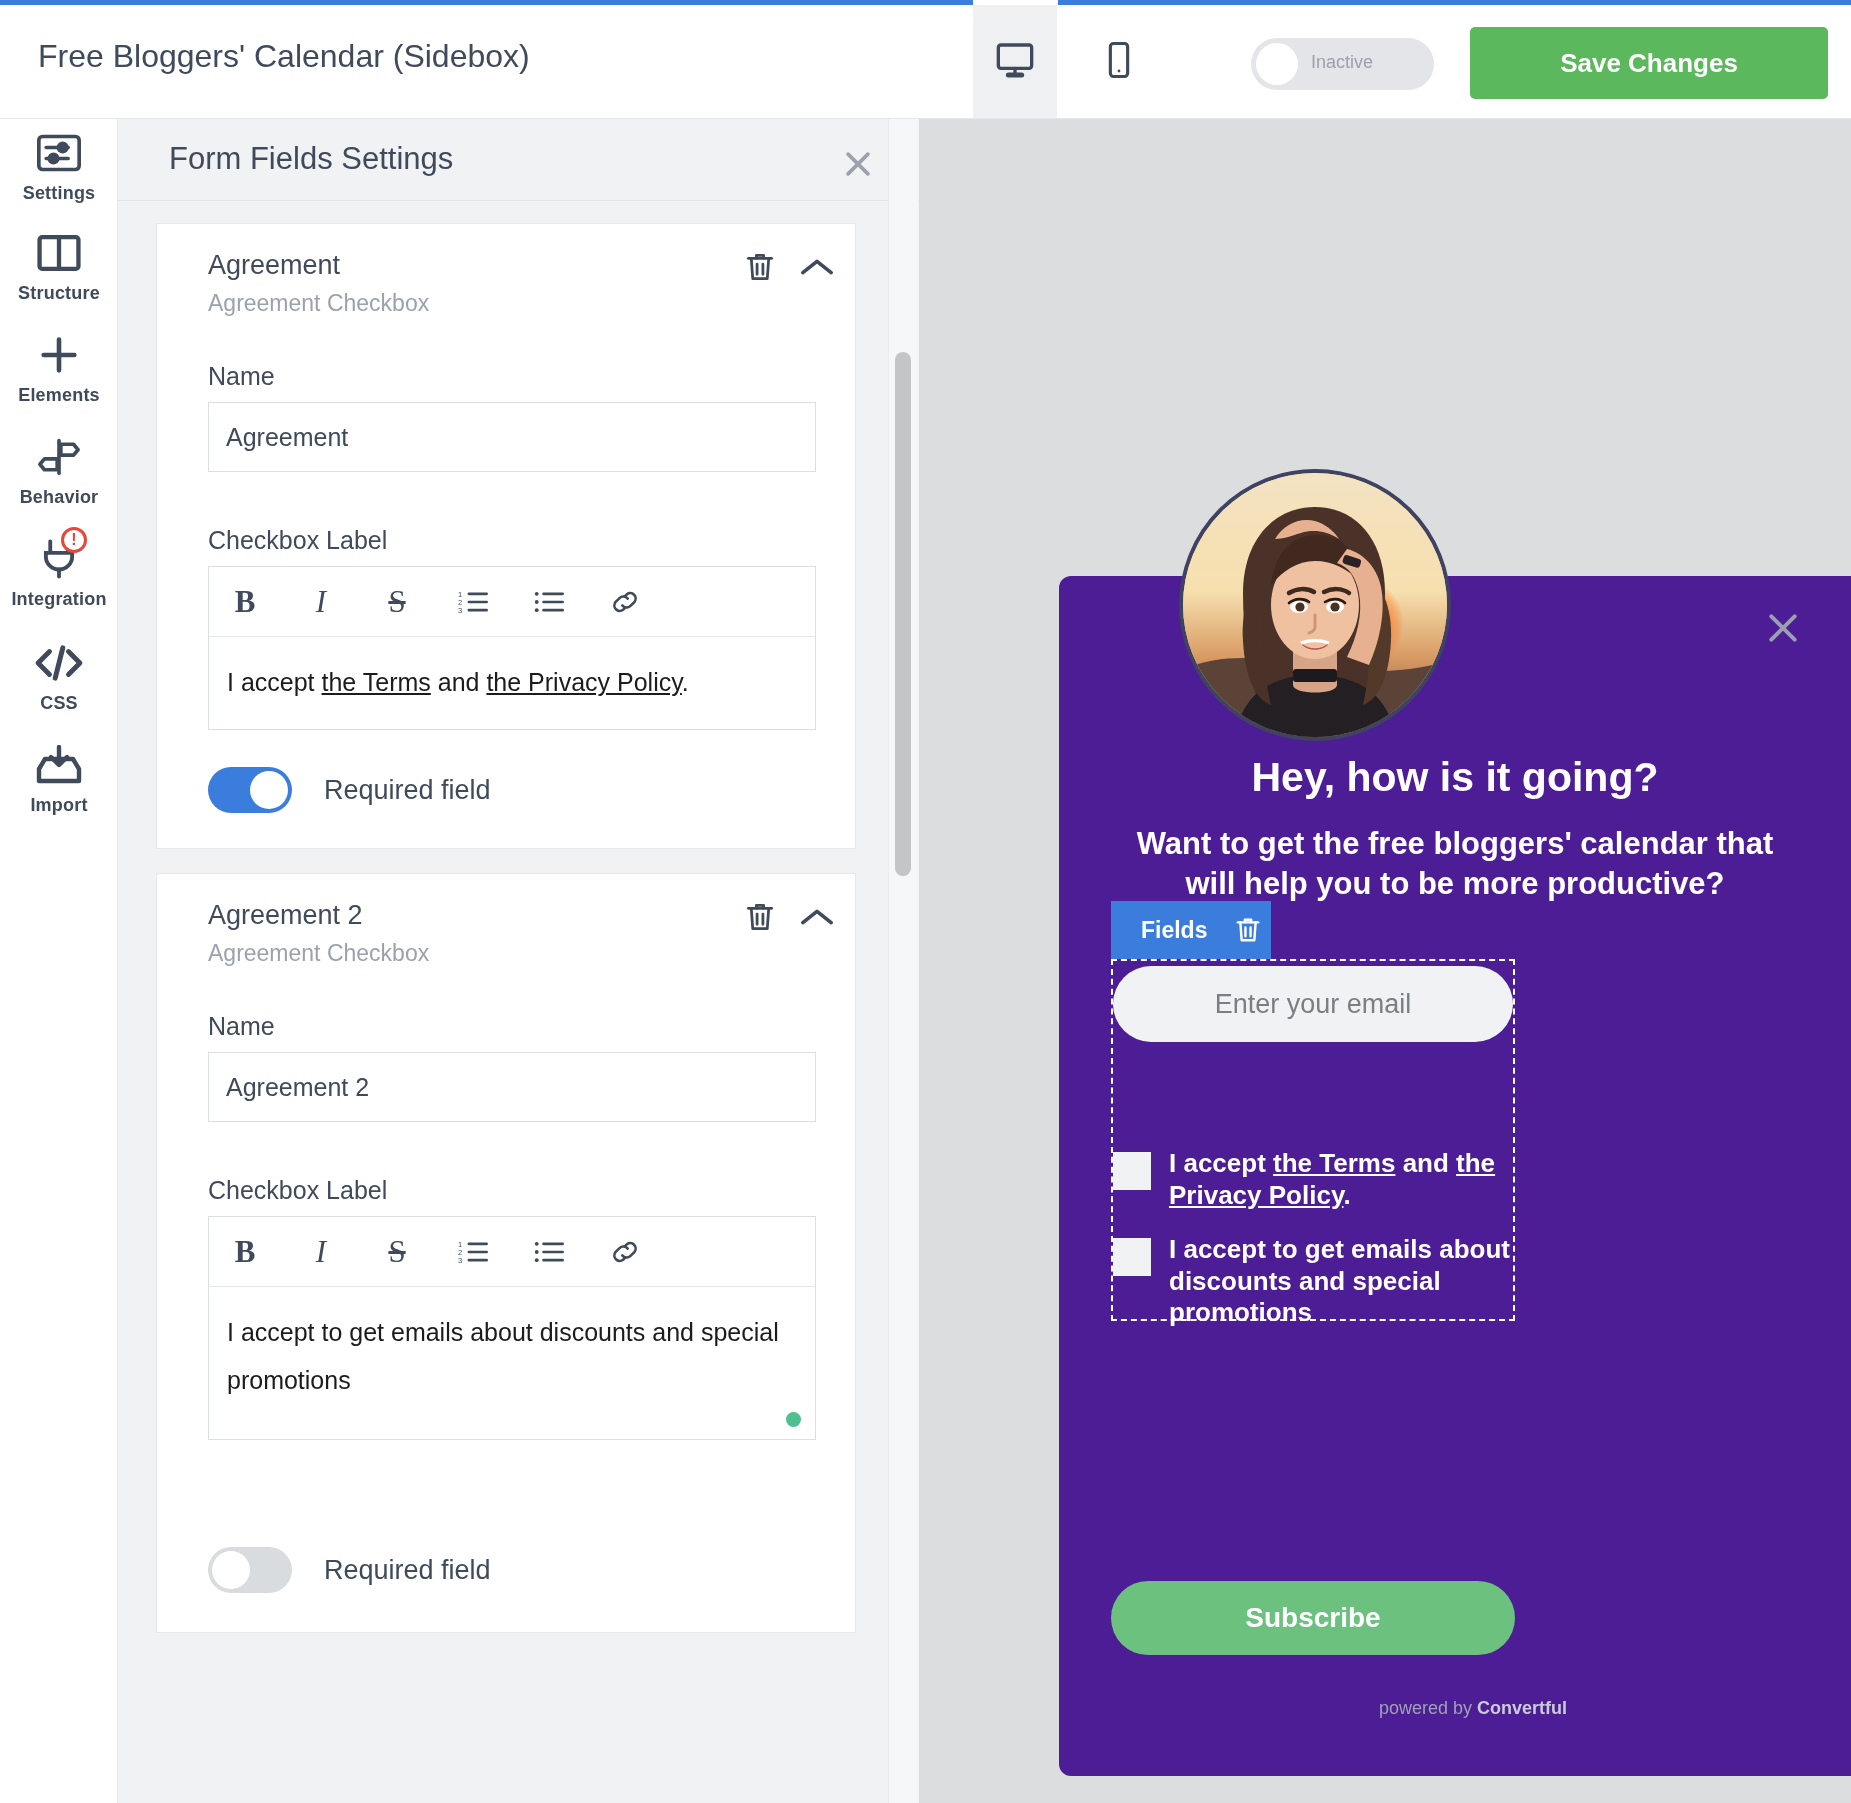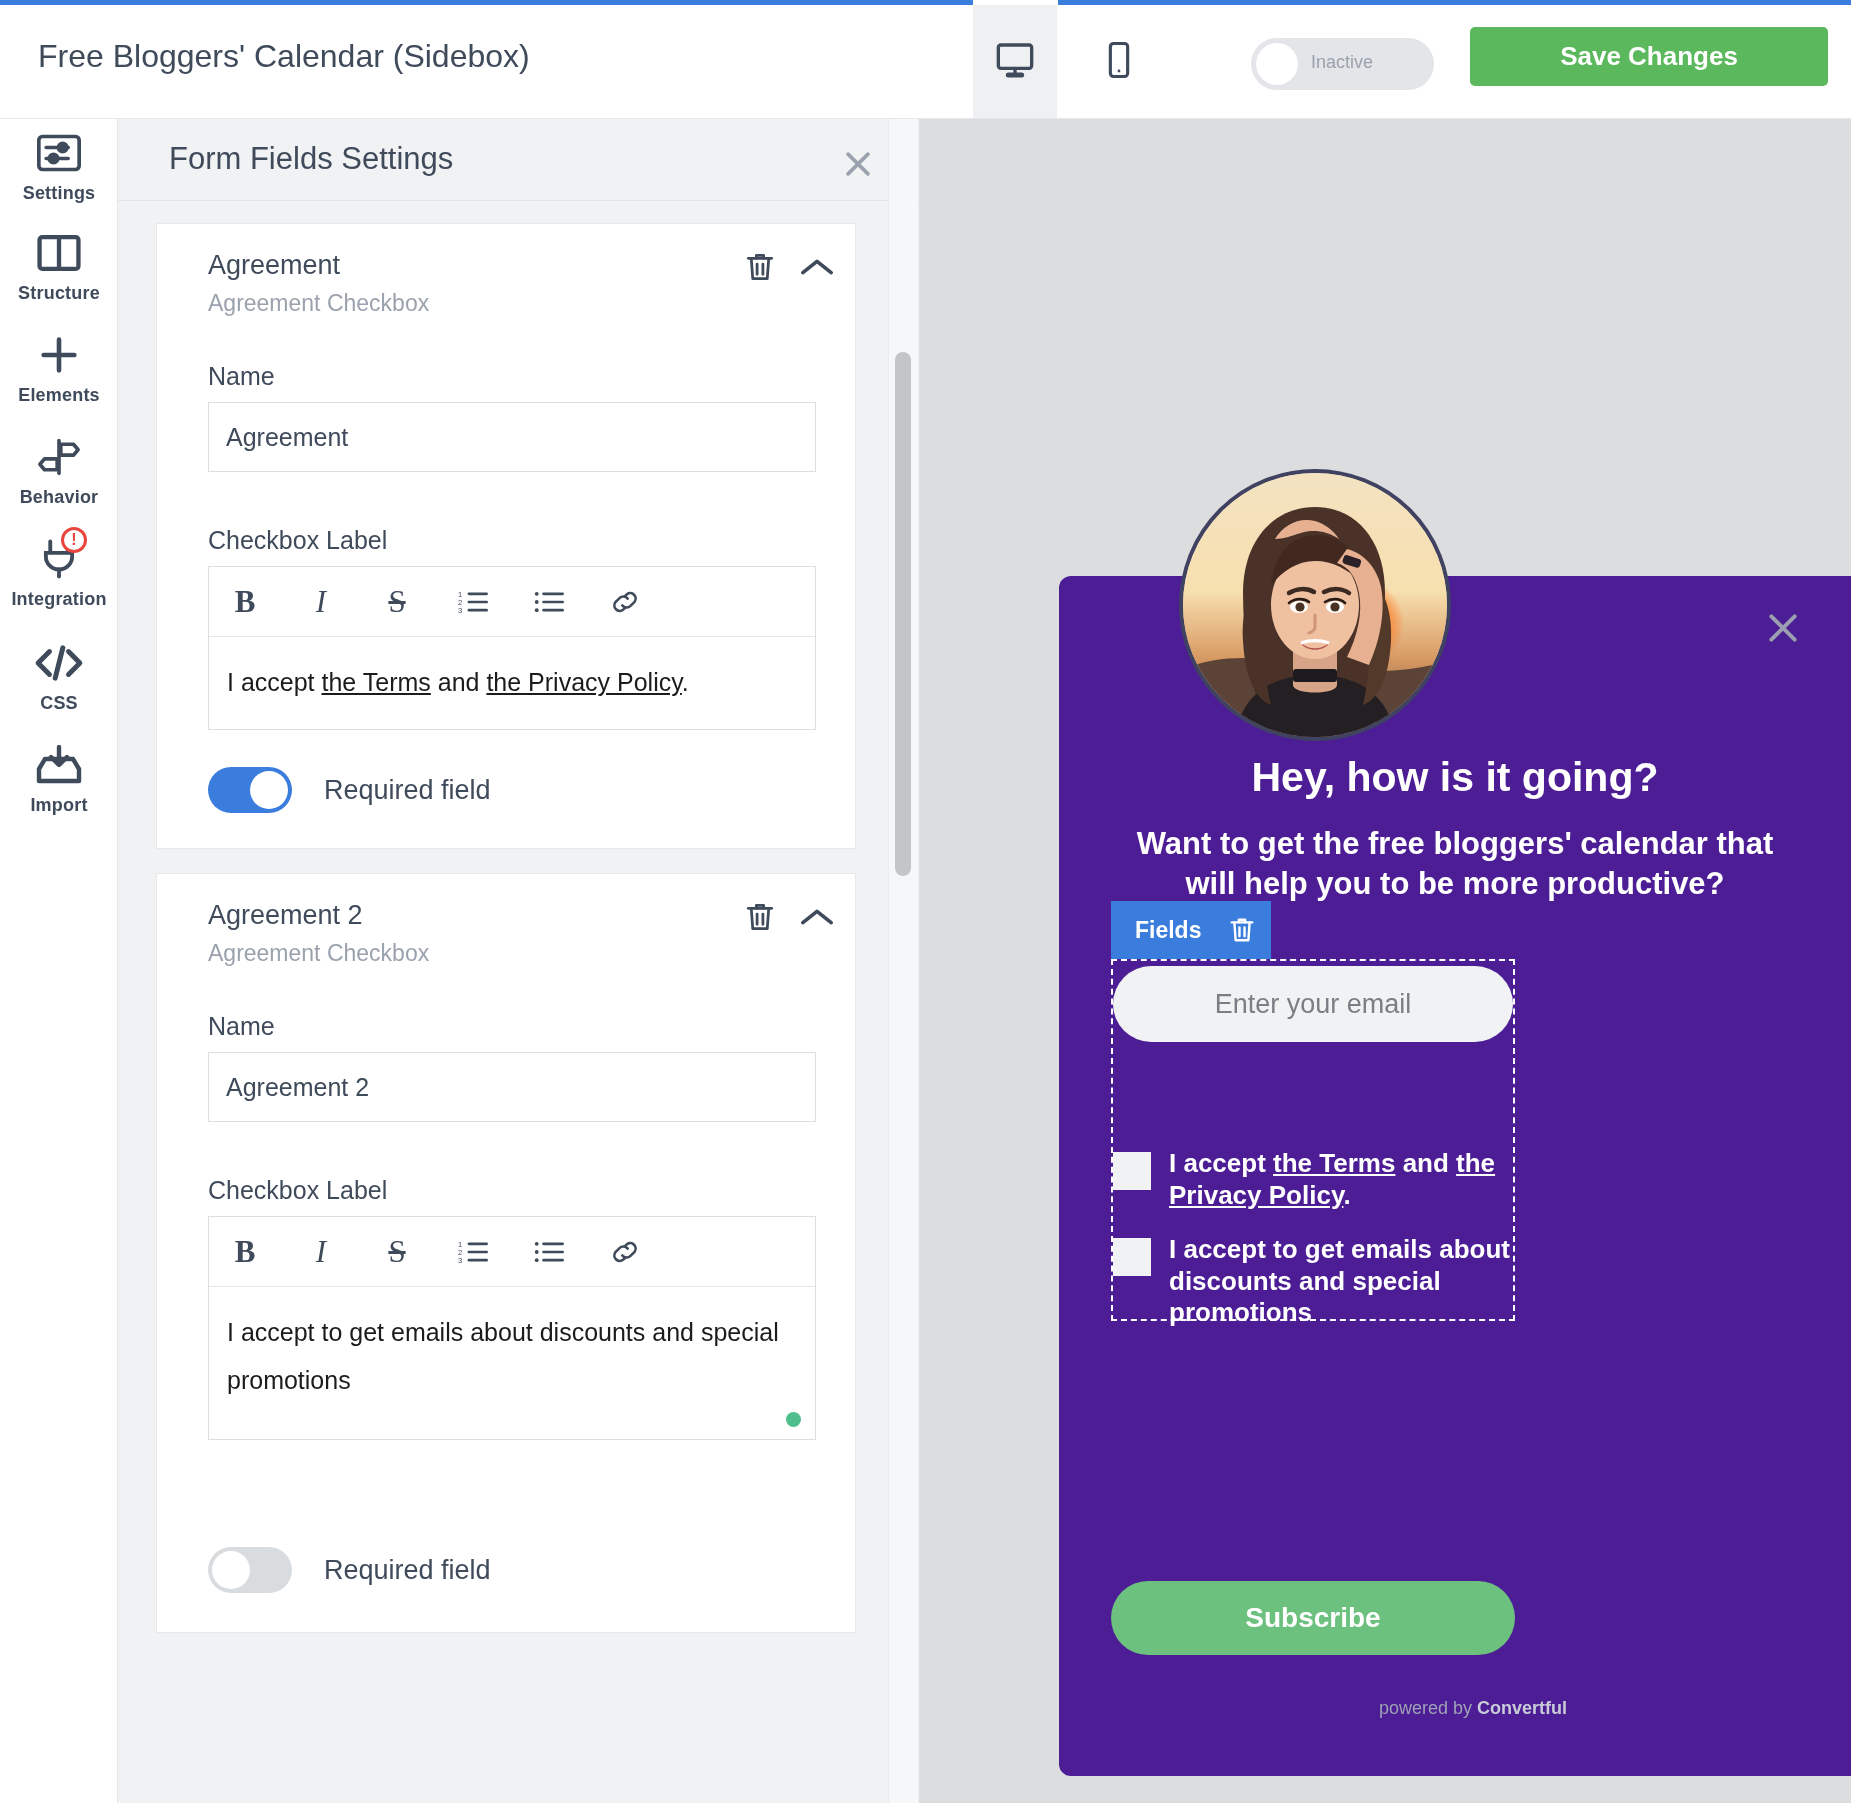--- a/index.html
+++ b/index.html
@@ -50,21 +50,21 @@
     width: 42px; height: 42px; border-radius: 50%;
     background: #ffffff;
   }
   .toggle-inactive .lbl {
     position: absolute; left: 60px; top: 14px;
     font-size: 18px; color: #9aa2ad;
   }
 
   .save-btn {
     position: absolute; left: 1470px; top: 22px;
-    width: 358px; height: 59px; border-radius: 5px;
+    width: 358px; height: 72px; border-radius: 5px;
     background: #5cb85c; color: #ffffff;
     font-size: 26px; font-weight: bold;
     display: flex; align-items: center; justify-content: center;
     cursor: pointer; border: none;
     font-family: "Liberation Sans", sans-serif;
   }
 
   
   .rail {
     position: absolute; left: 0; top: 119px;
@@ -235,21 +235,21 @@
     text-align: center; color: #ffffff;
     font-size: 31px; font-weight: bold; line-height: 1.3;
   }
 
   .fields-badge {
     position: absolute; left: 52px; top: 325px;
     width: 160px; height: 58px; background: #3b7ddd;
     display: flex; align-items: center; z-index: 5;
   }
   .fields-badge .fb-label {
-    color: #ffffff; font-size: 23px; font-weight: bold; margin-left: 24px;
+    color: #ffffff; font-size: 23px; font-weight: bold; margin-left: 30px;
   }
   .fields-badge .fb-trash {
     margin-left: 26px; width: 30px; height: 30px; cursor: pointer;
     display: flex; align-items: center; justify-content: center;
   }
 
   .fields-box {
     position: absolute; left: 52px; top: 383px;
     width: 404px; height: 362px;
     border: 2px dashed #ffffff;

